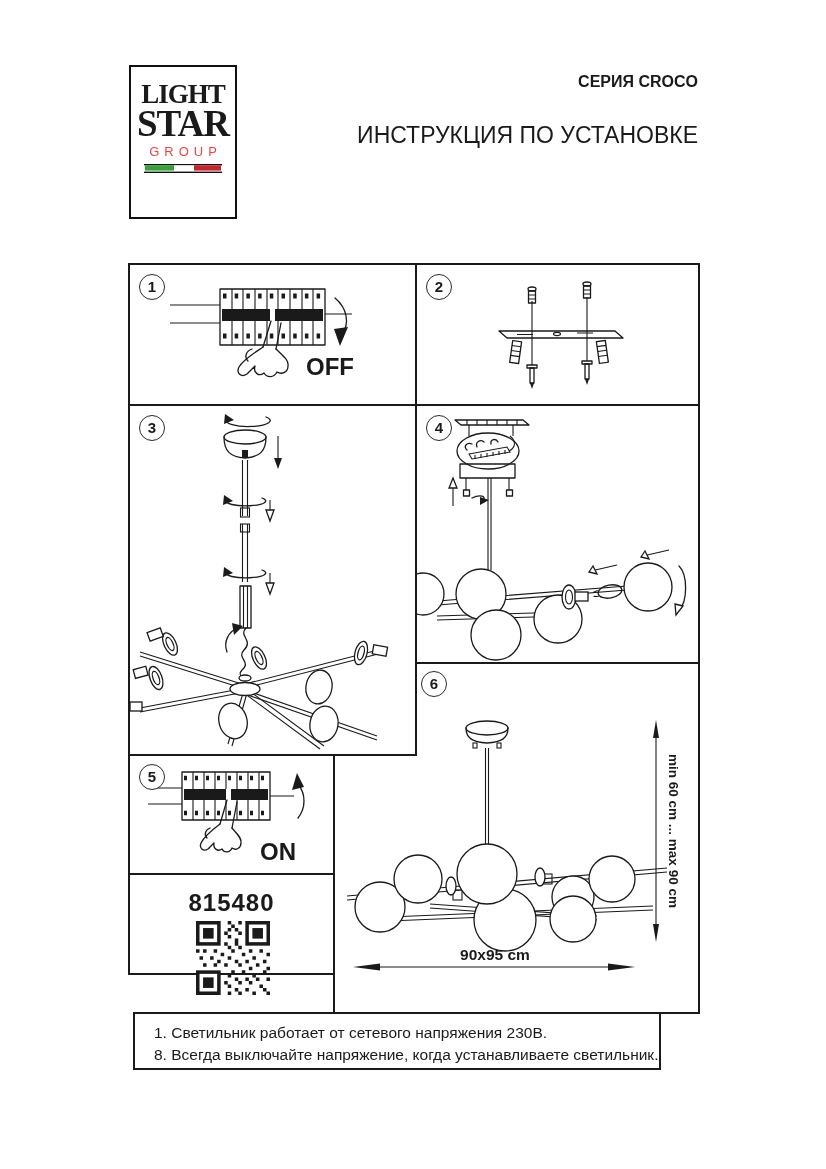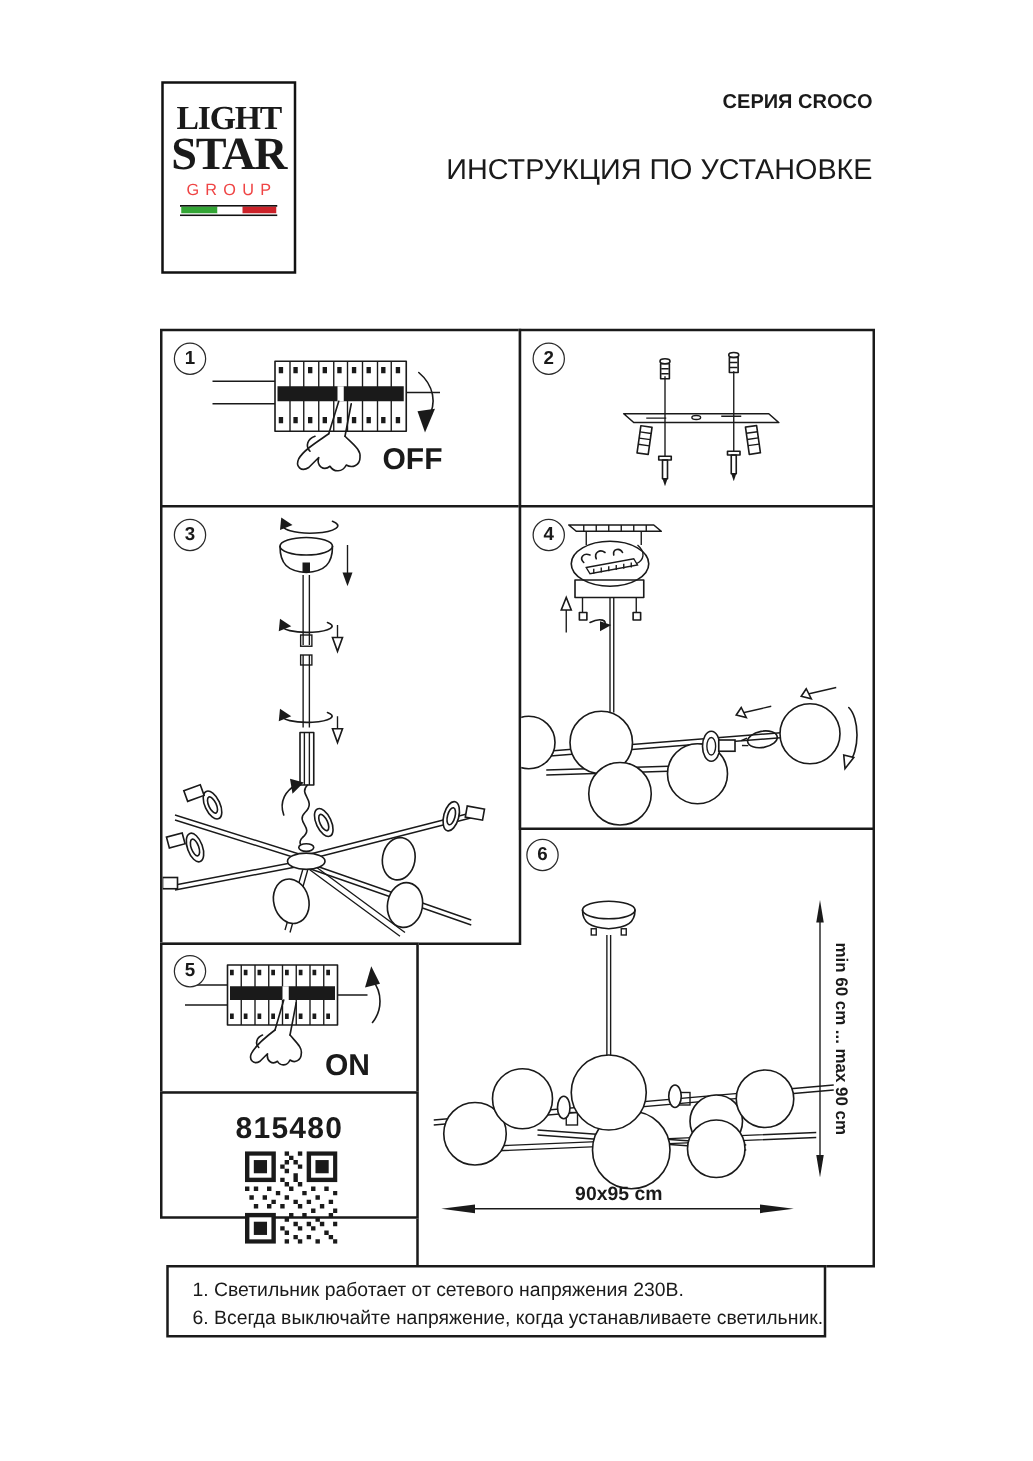--- a/index.html
+++ b/index.html
@@ -328,17 +328,17 @@
            M8,48h4v4h-4z M20,48h4v4h-4z M32,48h4v4h-4z M48,48h4v4h-4z M68,48h4v4h-4z M60,52h4v4h-4z M80,52h4v4h-4z
            M40,56h4v4h-4z M52,56h4v4h-4z M76,56h4v4h-4z M36,60h4v4h-4z M64,60h4v4h-4z
            M44,64h4v4h-4z M56,64h4v4h-4z M68,64h4v4h-4z M80,64h4v4h-4z M32,68h4v4h-4z M48,68h4v4h-4z M60,68h4v4h-4z
            M36,72h4v4h-4z M72,72h4v4h-4z M44,76h4v4h-4z M56,76h4v4h-4z M64,80h4v4h-4z M76,76h4v4h-4z M36,80h4v4h-4z M48,80h4v4h-4z M80,80h4v4h-4z"></path>
       </g>
     </svg>
   </div>
 
   <div class="panel notes" style="left:116px;top:1012px;width:528px;height:58px;margin-left:17px;">
     <div>1. Светильник работает от сетевого напряжения 230В.</div>
-    <div>6. Всегда выключайте напряжение, когда устанавливаете светильник.</div>
+    <div>8. Всегда выключайте напряжение, когда устанавливаете светильник.</div>
   </div>
 
 
 </div>
 
 </body></html>

